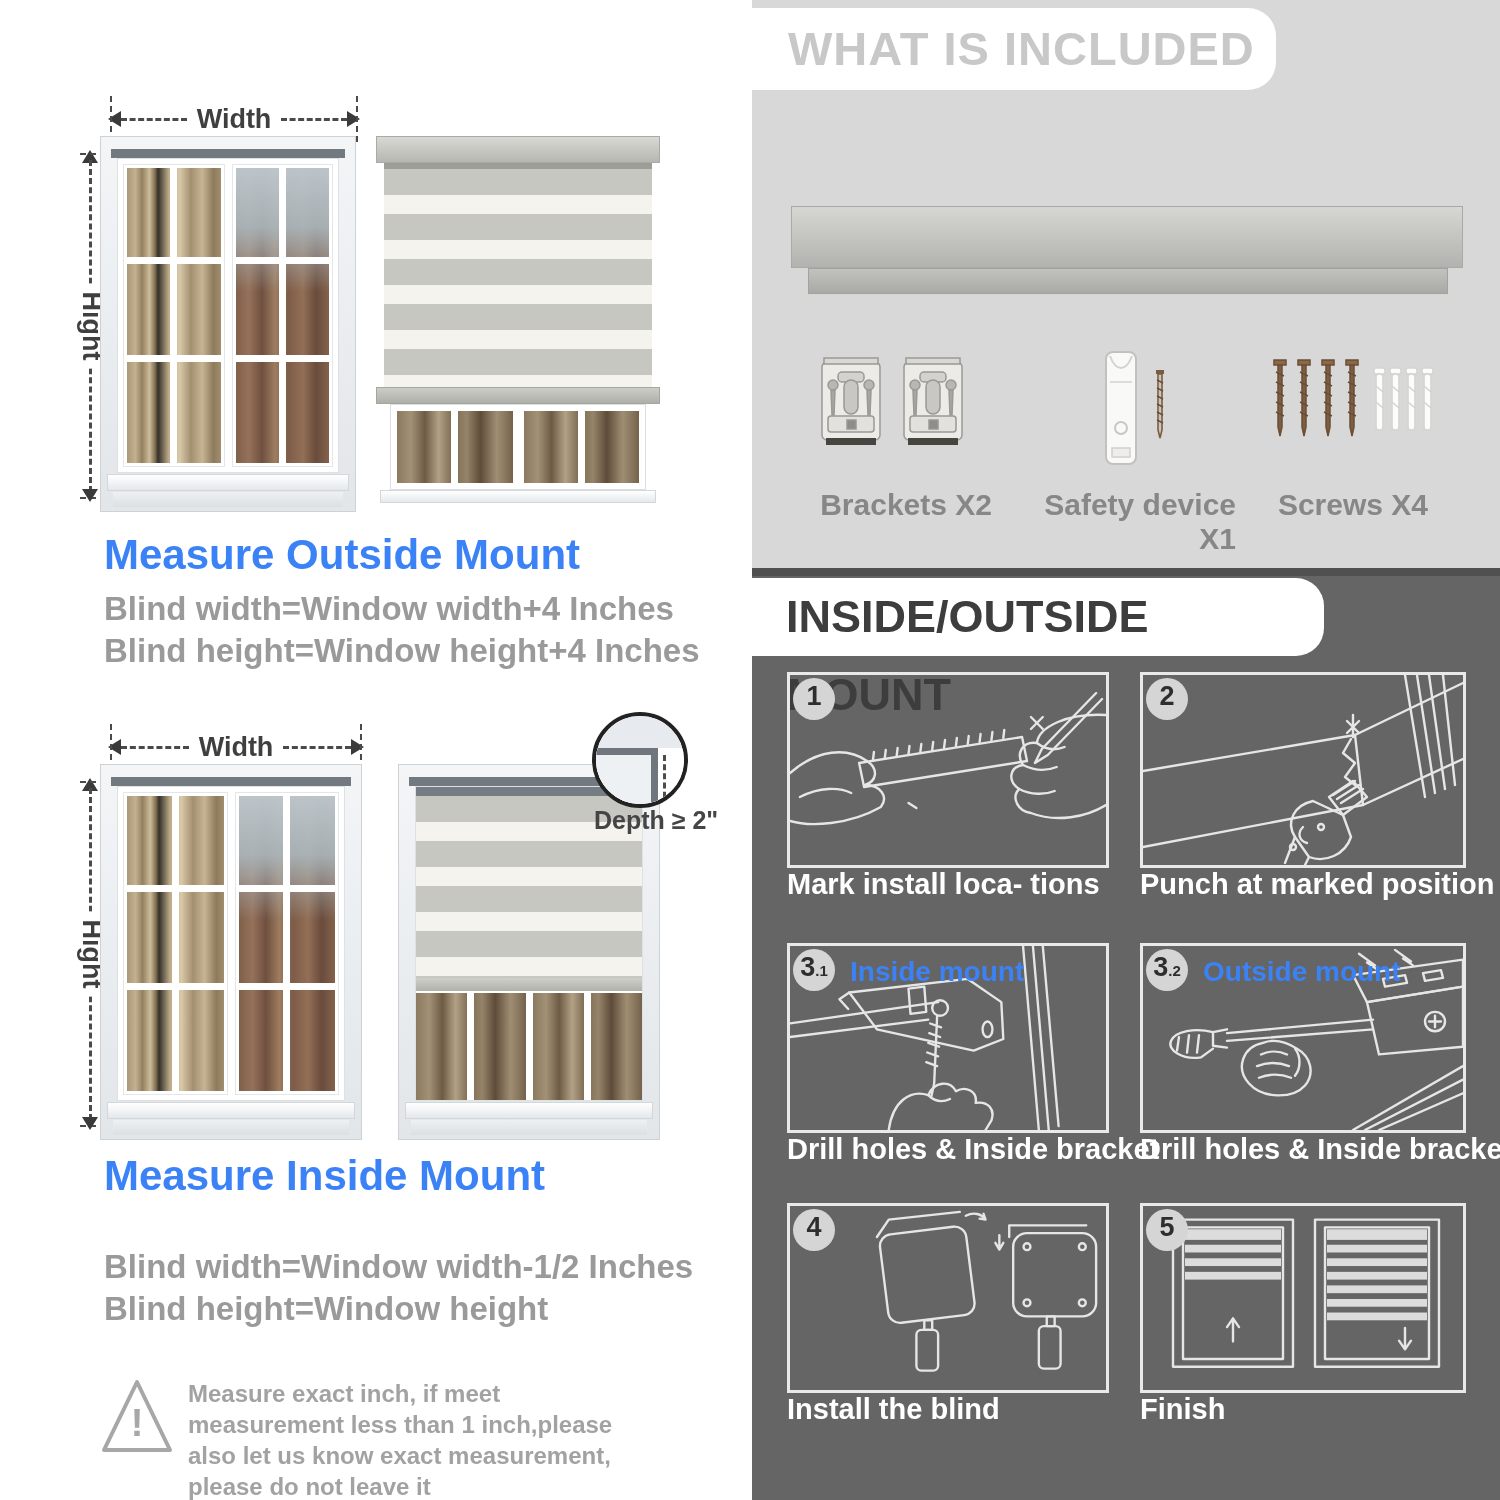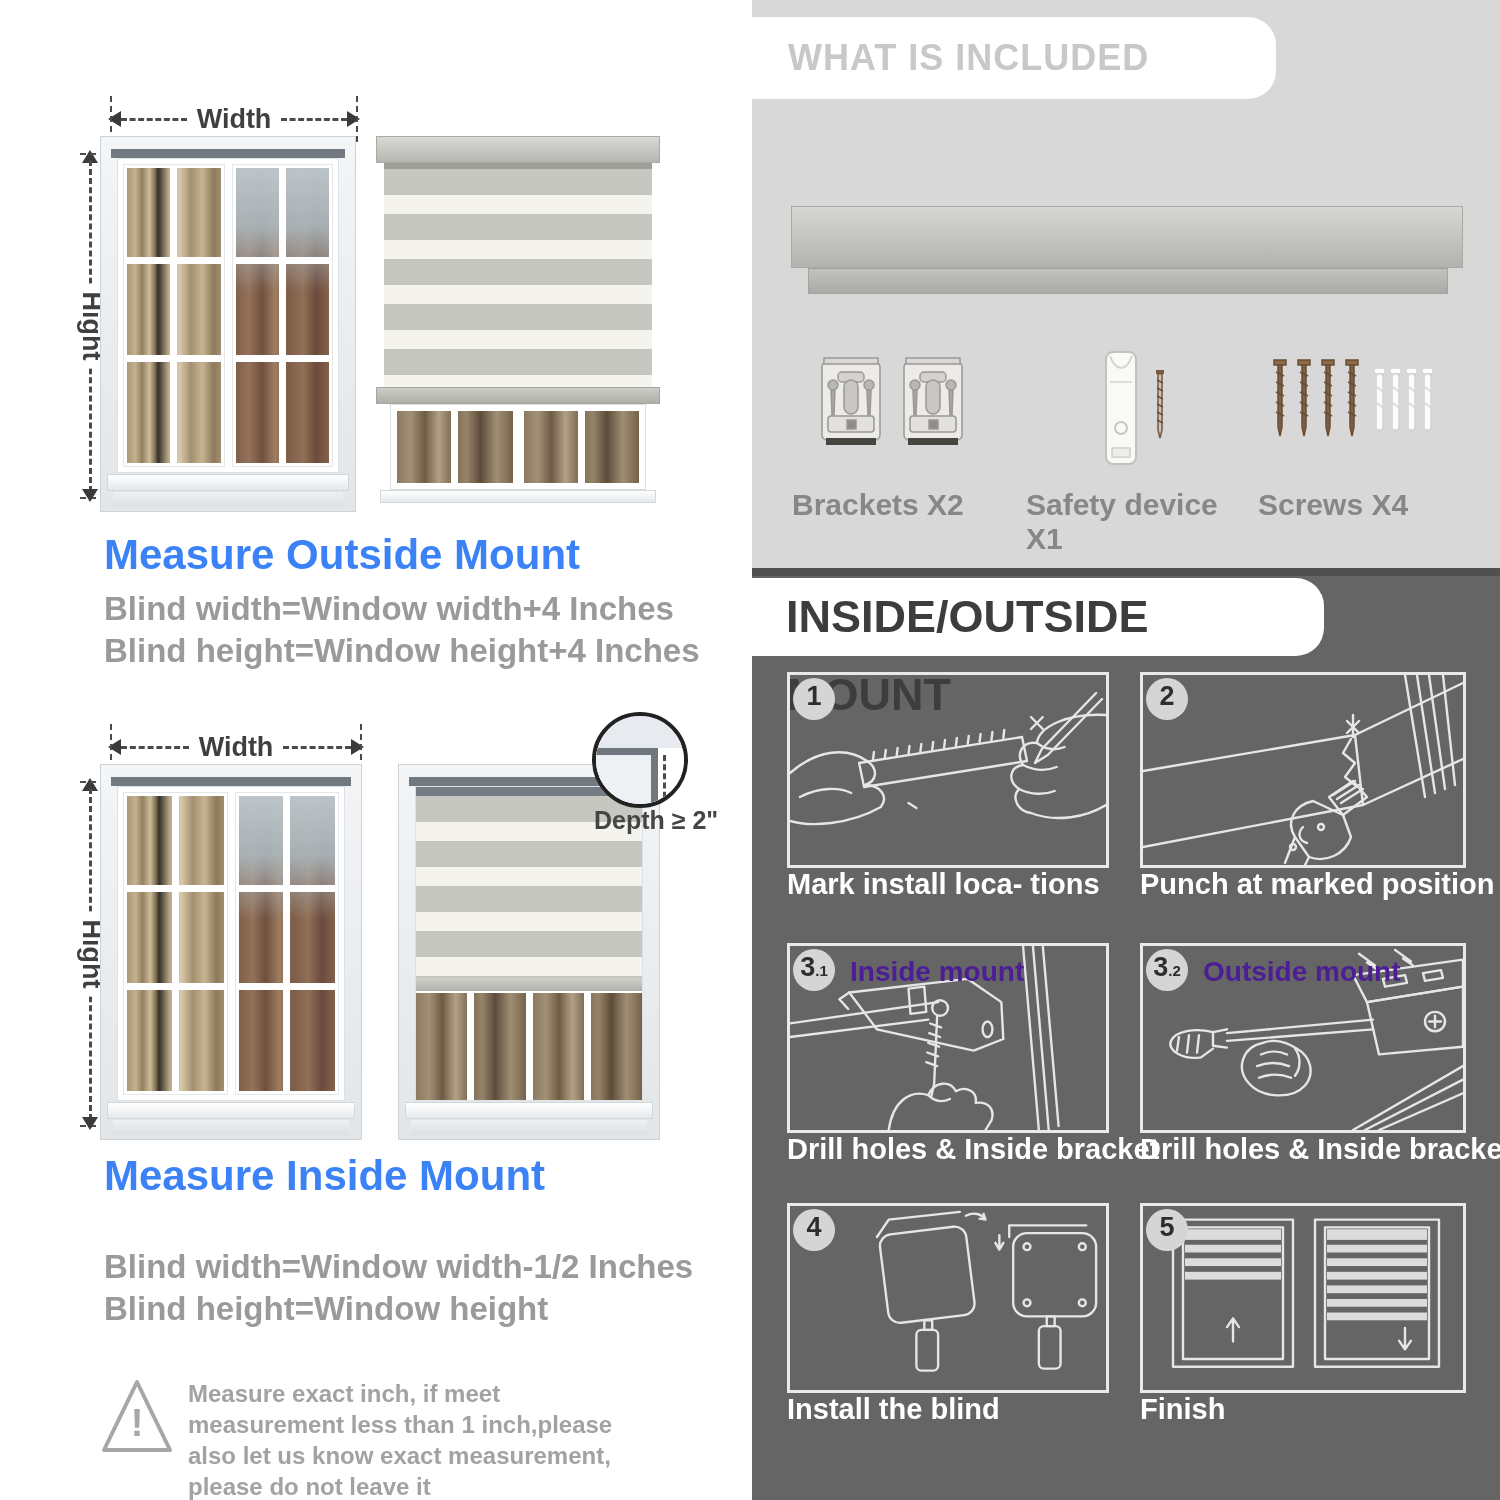--- a/index.html
+++ b/index.html
@@ -6,21 +6,21 @@
   .page{position:relative;width:1500px;height:1500px;background:#fff;overflow:hidden;
         font-family:"Liberation Sans",sans-serif;}
   .abs{position:absolute;}
 
   
   .banner-gray{position:absolute;left:12px;top:14px;width:532px;height:84px;background:#b2b2b2;
     border-radius:26px;color:#fff;font-size:48px;font-weight:bold;line-height:84px;padding-left:30px;
     box-sizing:border-box;letter-spacing:1px;}
   .banner-white{position:absolute;background:#fff;font-weight:bold;box-sizing:border-box;
     border-radius:0 28px 28px 0;}
-  .banner-included{left:752px;top:17px;width:524px;height:82px;font-size:36px;line-height:82px;
+  .banner-included{left:752px;top:8px;width:524px;height:82px;font-size:47px;line-height:82px;
     color:#c8c8c8;padding-left:36px;letter-spacing:1px;}
   .banner-mount{left:752px;top:578px;width:572px;height:78px;font-size:45px;line-height:78px;
     color:#3d3d3d;padding-left:34px;}
 
   
   .panel-top{position:absolute;left:752px;top:0;width:748px;height:568px;background:#d8d8d8;}
   .panel-dark{position:absolute;left:752px;top:568px;width:748px;height:932px;background:#656565;
     border-top:8px solid #505050;box-sizing:border-box;}
 
   
@@ -116,31 +116,31 @@
   .warn-tri{position:absolute;left:98px;top:1374px;width:78px;height:90px;}
 
   
   .product-label{position:absolute;left:880px;top:142px;width:500px;text-align:center;
       font-size:36px;font-weight:bold;color:#8e8e8e;}
   .bar-main{position:absolute;left:791px;top:206px;width:672px;height:62px;
       background:linear-gradient(180deg,#d6d6d3 0%,#c6c6c3 45%,#b2b2af 100%);
       border:1px solid #a9a9a5;box-sizing:border-box;}
   .bar-low{position:absolute;left:808px;top:268px;width:640px;height:26px;
       background:linear-gradient(180deg,#c2c2bf,#a9a9a6);border:1px solid #a2a29e;box-sizing:border-box;}
-  .item-label{position:absolute;top:488px;font-size:30px;font-weight:bold;color:#878787;text-align:left;}
+  .item-label{position:absolute;top:488px;font-size:30px;font-weight:bold;color:#878787;text-align:right;}
 
   
   .step{position:absolute;}
   .step .frame{position:relative;border:3px solid #e9e9e9;box-sizing:border-box;}
   .step .badge{position:absolute;left:3px;top:3px;width:42px;height:42px;border-radius:50%;
       background:#d5d5d5;color:#2e2e2e;font-weight:bold;display:flex;align-items:baseline;
       justify-content:center;padding-top:5px;box-sizing:border-box;}
   .step .badge .n{font-size:27px;line-height:27px;}
   .step .badge .s{font-size:15px;}
-  .step .stitle{position:absolute;left:60px;top:10px;font-size:28px;font-weight:bold;color:#4c1d95;white-space:nowrap;}
+  .step .stitle{position:absolute;left:60px;top:10px;font-size:28px;font-weight:bold;color:#3b82f6;white-space:nowrap;}
   .step .scaption{font-size:29px;font-weight:bold;color:#fff;white-space:nowrap;}
   .art{position:absolute;inset:0;width:100%;height:100%;}
   .art path,.art line,.art rect,.art circle,.art ellipse,.art polyline{stroke:#e6e6e6;stroke-width:2.4;
       fill:none;stroke-linecap:round;stroke-linejoin:round;}
   .art .filllight{fill:#dcdcdc;stroke:none;}
 </style>
 </head>
 <body>
 
 <div class="page">

